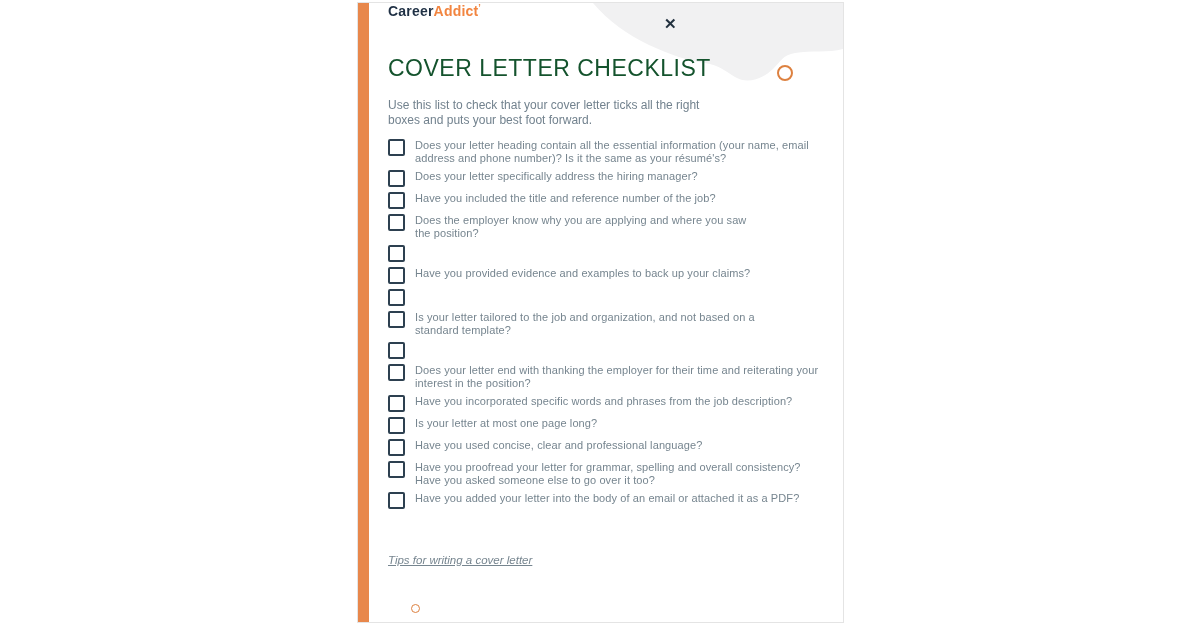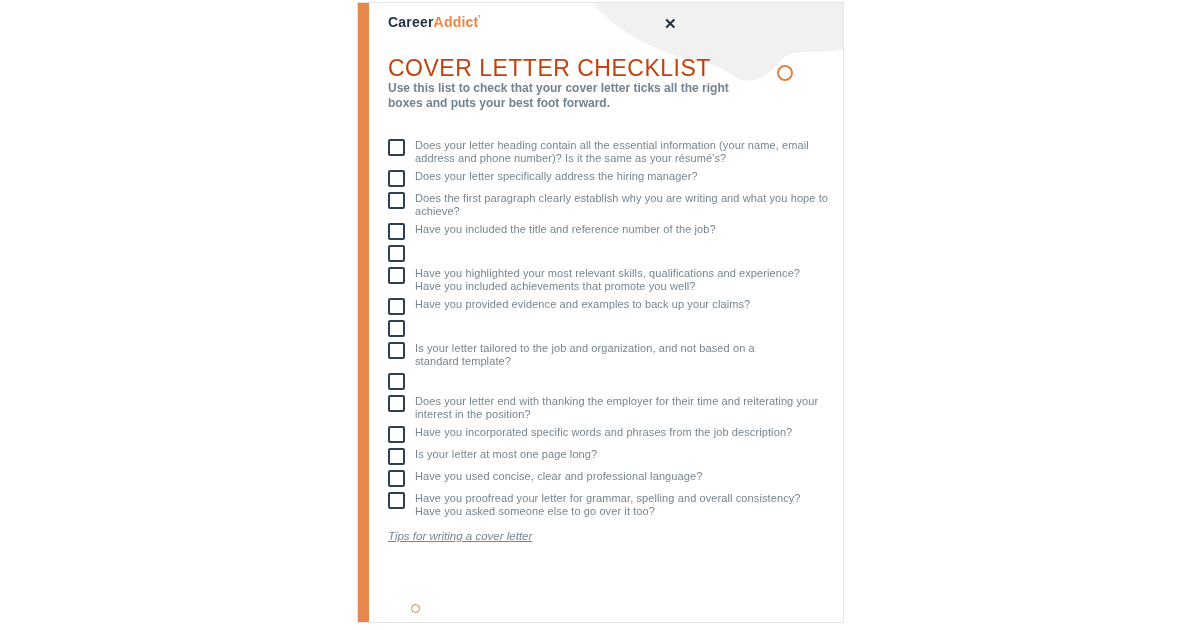--- a/index.html
+++ b/index.html
@@ -11,61 +11,61 @@
     position:absolute; left:357px; top:2px; width:487px; height:621px;
     background:#ffffff; border:1px solid #e4e4e4; box-sizing:border-box;
     overflow:hidden;
   }
   .accent-bar {
     position:absolute; left:0; top:0; width:11px; height:100%;
     background:#e8874b;
   }
   .blob { position:absolute; top:0; right:0; }
   .logo {
-    position:absolute; left:30px; top:11px; font-size:14px; font-weight:bold;
+    position:absolute; left:30px; top:0; font-size:14px; font-weight:bold;
     letter-spacing:.2px; color:#1f3044; white-space:nowrap;
   }
   .logo .addict { color:#f28540; }
   .logo .tick { color:#f28540; font-size:9px; vertical-align:top; line-height:1; }
   .close-btn {
     position:absolute; left:306px; top:13px; font-size:15px; color:#22313f;
     line-height:1; cursor:pointer; font-weight:bold;
   }
   .circle-top {
     position:absolute; left:419px; top:62px; width:12px; height:12px;
     border:2.5px solid #dd8140; border-radius:50%; box-sizing:content-box;
   }
   .circle-bottom {
     position:absolute; left:53px; top:601px; width:7px; height:7px;
     border:1.5px solid #dd8140; border-radius:50%;
   }
   .title {
     position:absolute; left:30px; top:52px; font-size:23px; font-weight:400;
-    letter-spacing:.5px; color:#c2410c; white-space:nowrap;
+    letter-spacing:.5px; color:#14532d; white-space:nowrap;
   }
   .subtitle {
-    position:absolute; left:30px; top:78px; font-size:12px; font-weight:bold;
+    position:absolute; left:30px; top:95px; font-size:12px; font-weight:normal;
     line-height:14.5px; color:#72828e; white-space:pre;
   }
   .checklist {
     position:absolute; left:30px; top:136px; display:flex;
     flex-direction:column; gap:5px; width:436px;
   }
   .row { display:flex; align-items:flex-start; }
   .cb {
     width:13px; height:13px; border:2px solid #2d4050; border-radius:2px;
     margin-right:10px; flex:0 0 auto; margin-top:0; box-sizing:content-box;
     background:#ffffff; cursor:pointer;
   }
   .row-text {
     font-size:11px; line-height:13px; color:#76858f; white-space:pre;
     letter-spacing:.1px;
   }
   .tips-link {
-    position:absolute; left:30px; top:527px; font-size:11.5px;
+    position:absolute; left:30px; top:551px; font-size:11.5px;
     font-style:italic; text-decoration:underline; color:#76858f;
     cursor:pointer;
   }
 </style>
 </head>
 <body>
 
 <div class="card">
 
   <svg class="blob" width="250" height="85" viewBox="0 0 250 85" aria-hidden="true">
@@ -92,39 +92,34 @@
     <span class="cb"></span>
     <span class="row-text">Does your letter heading contain all the essential information (your name, email
 address and phone number)? Is it the same as your résumé's?</span>
   </div>
 
   <div class="row">
     <span class="cb"></span>
     <span class="row-text">Does your letter specifically address the hiring manager?</span>
   </div>
 
-  <div class="row">
-    <span class="cb"></span>
-    <span class="row-text">Does the first paragraph clearly establish why you are writing and what you hope to
-achieve?</span>
-  </div>
 
   <div class="row">
     <span class="cb"></span>
     <span class="row-text">Have you included the title and reference number of the job?</span>
   </div>
 
   <div class="row">
     <span class="cb"></span>
+    <span class="row-text">Does the employer know why you are applying and where you saw
+the position?</span>
   </div>
 
   <div class="row">
     <span class="cb"></span>
-    <span class="row-text">Have you highlighted your most relevant skills, qualifications and experience?
-Have you included achievements that promote you well?</span>
   </div>
 
   <div class="row">
     <span class="cb"></span>
     <span class="row-text">Have you provided evidence and examples to back up your claims?</span>
   </div>
 
   <div class="row">
     <span class="cb"></span>
   </div>
@@ -159,19 +154,23 @@
     <span class="cb"></span>
     <span class="row-text">Have you used concise, clear and professional language?</span>
   </div>
 
   <div class="row">
     <span class="cb"></span>
     <span class="row-text">Have you proofread your letter for grammar, spelling and overall consistency?
 Have you asked someone else to go over it too?</span>
   </div>
 
+  <div class="row">
+    <span class="cb"></span>
+    <span class="row-text">Have you added your letter into the body of an email or attached it as a PDF?</span>
+  </div>
 </div>
 
   <div class="tips-link">Tips for writing a cover letter</div>
 
   <div class="circle-bottom"></div>
 
 </div>
 
 </body></html>

